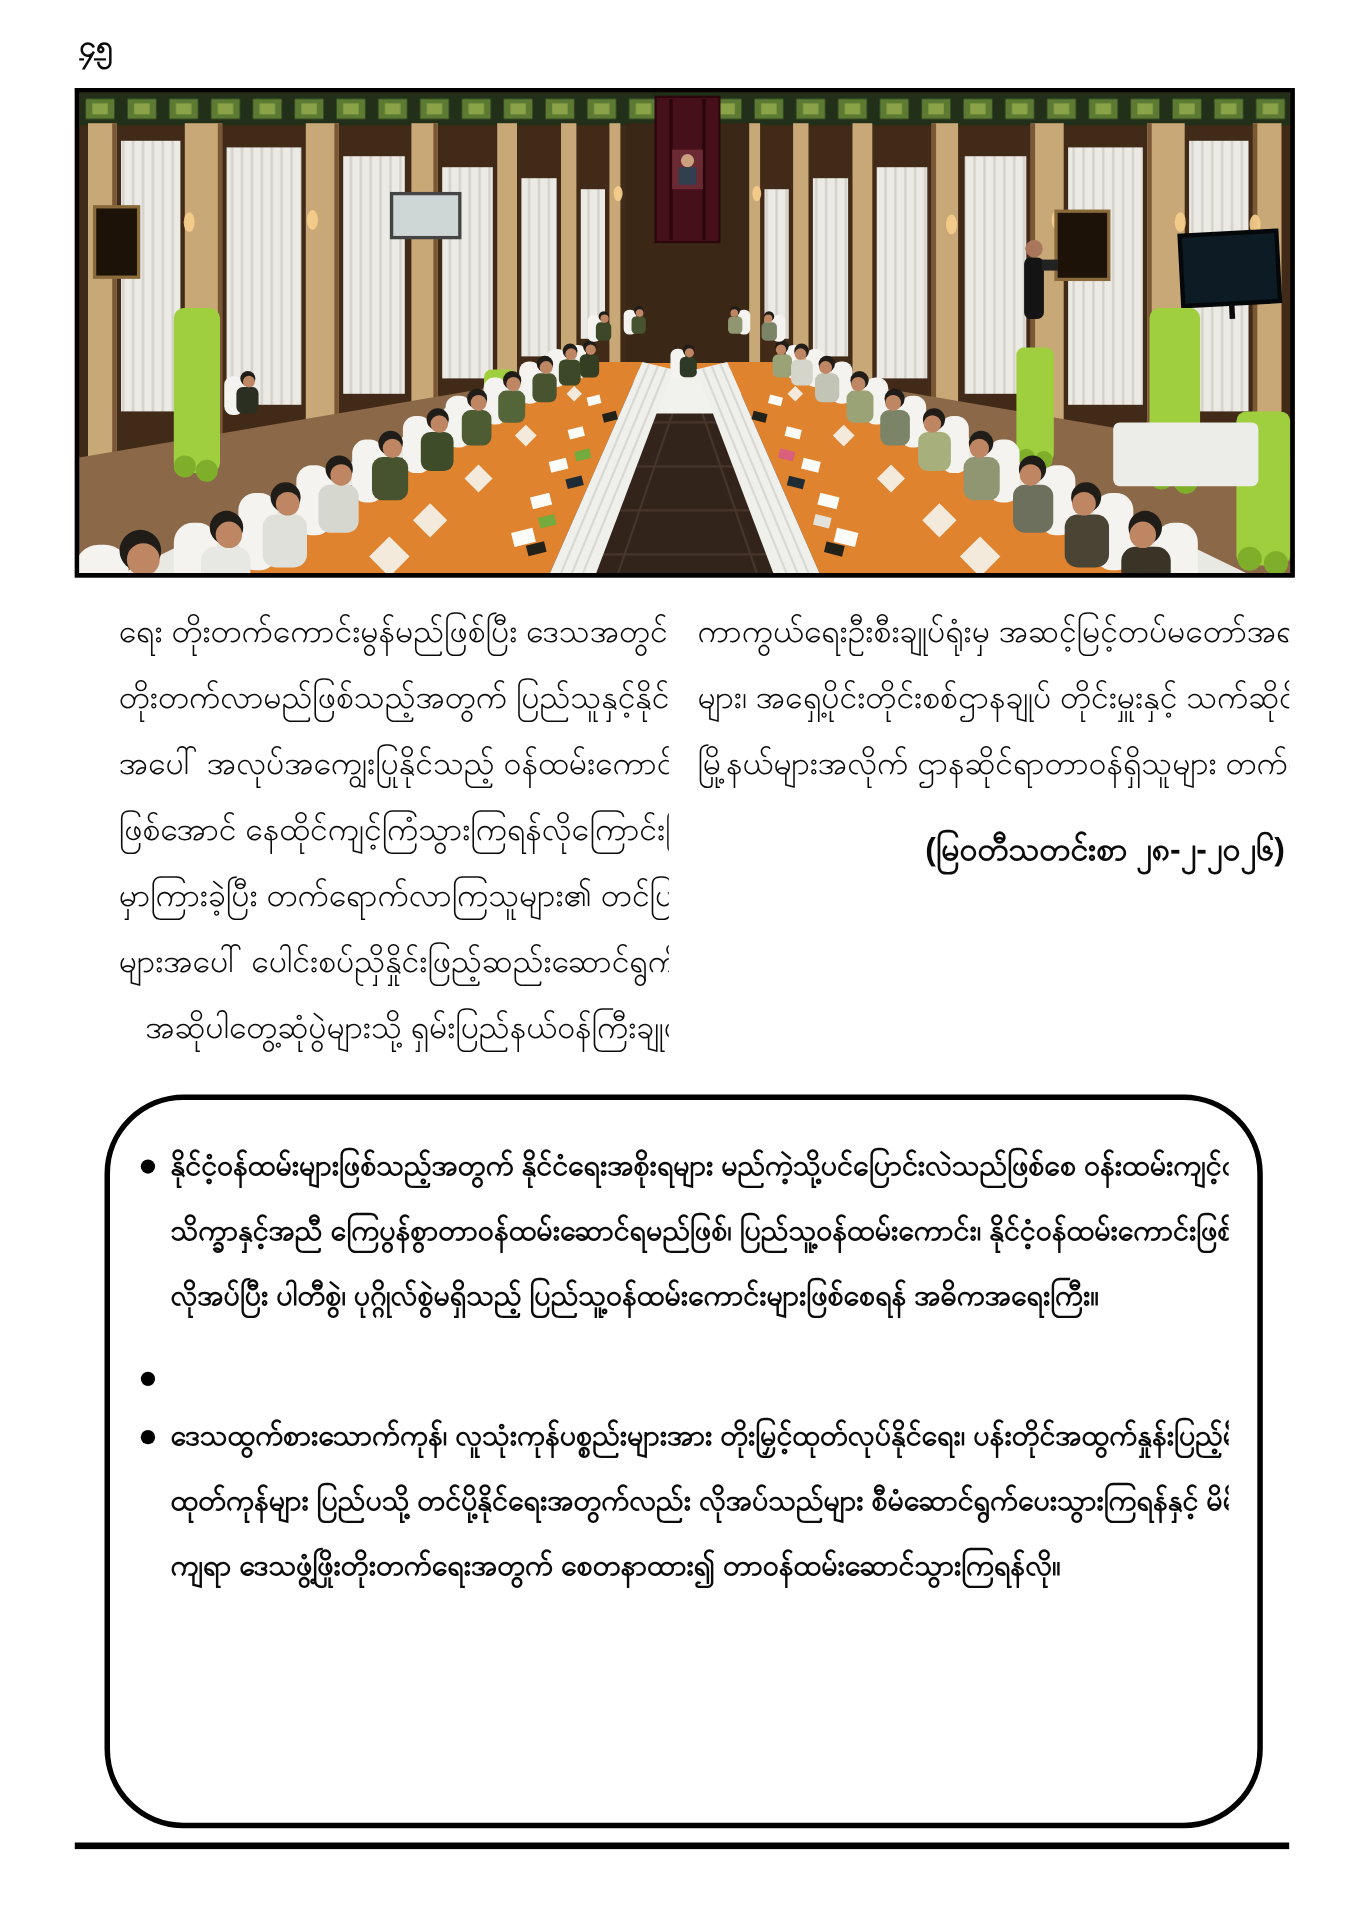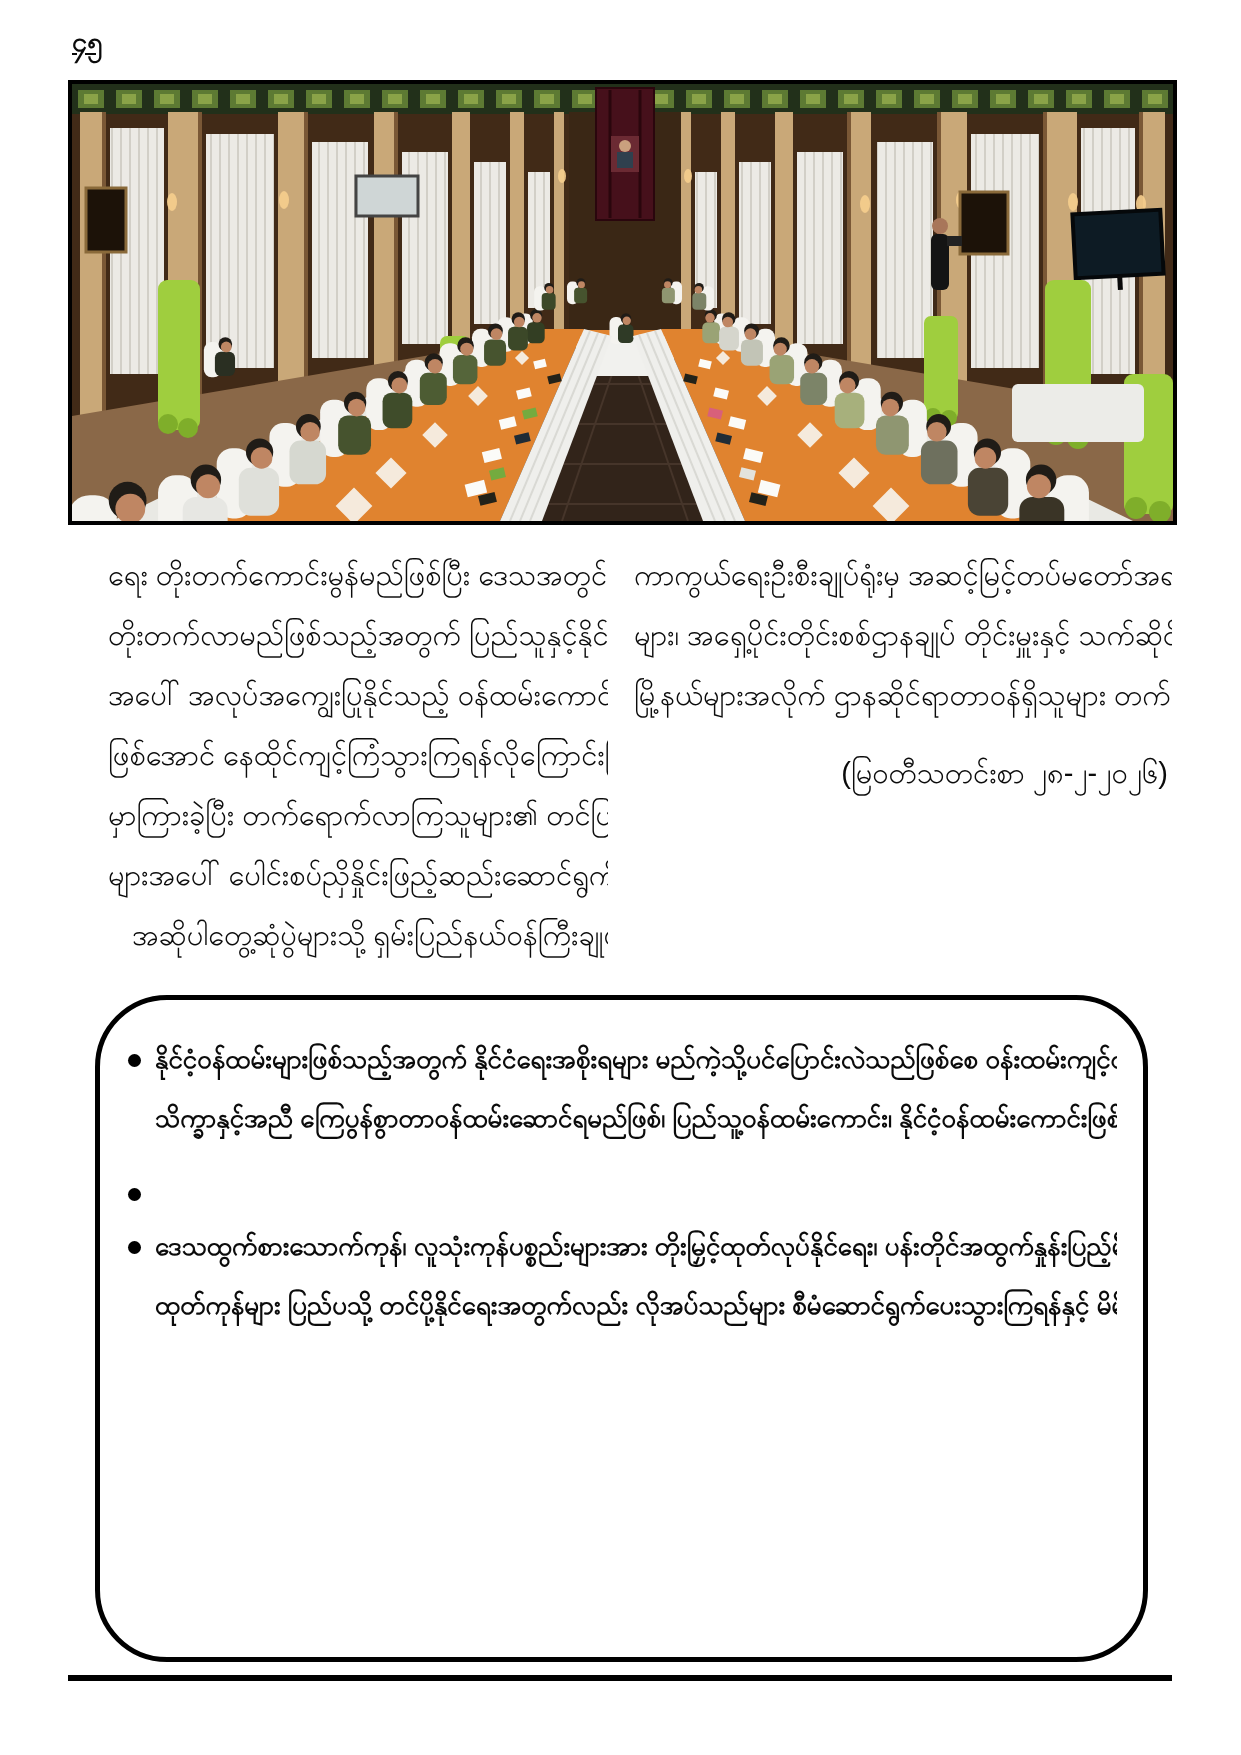--- a/index.html
+++ b/index.html
@@ -9,21 +9,21 @@
         font-family:"DejaVu Sans",sans-serif;text-decoration:underline;}
   .photo-frame{position:absolute;top:80px;left:68px;width:1101px;height:437px;
         border:4px solid #000;background:#2a1a0e;}
   .photo-frame svg{display:block;}
   .article{position:absolute;top:545px;left:68px;width:1104px;display:flex;}
   .col{font-size:29px;line-height:60px;}
   .col-left{width:540px;padding-left:40px;box-sizing:border-box;}
   .col-right{width:564px;padding-left:26px;box-sizing:border-box;}
   .line{white-space:nowrap;overflow:hidden;height:60px;}
   .line.indent{padding-left:24px;}
-  .citation{margin-top:18px;text-align:right;font-weight:normal;font-size:29px;
+  .citation{margin-top:18px;text-align:right;font-weight:bold;font-size:29px;
         white-space:nowrap;overflow:hidden;padding-right:4px;}
   .highlight-box{position:absolute;top:995px;left:95px;width:1053px;height:667px;
         box-sizing:border-box;border:5px solid #000;border-radius:72px;
         padding:30px 26px 0 24px;overflow:hidden;}
   .bullet{display:flex;align-items:flex-start;margin-bottom:16px;}
   .bullet:last-child{margin-bottom:0;}
   .bullet .dot{flex:none;width:13px;height:13px;border-radius:50%;background:#000;
         margin:24px 14px 0 4px;}
   .bullet-lines{font-weight:bold;font-size:26px;line-height:59px;min-width:0;}
   .bullet-lines .bline{white-space:nowrap;overflow:hidden;height:59px;}
@@ -299,31 +299,33 @@
       <div class="citation">(မြဝတီသတင်းစာ ၂၈-၂-၂၀၂၆)</div>
     </div>
   </div>
 
   <div class="highlight-box">
     <div class="bullet">
       <span class="dot"></span>
       <div class="bullet-lines">
         <div class="bline">နိုင်ငံ့ဝန်ထမ်းများဖြစ်သည့်အတွက် နိုင်ငံရေးအစိုးရများ မည်ကဲ့သို့ပင်ပြောင်းလဲသည်ဖြစ်စေ ဝန်းထမ်းကျင့်ဝတ်</div>
         <div class="bline">သိက္ခာနှင့်အညီ ကြေပွန်စွာတာဝန်ထမ်းဆောင်ရမည်ဖြစ်၊ ပြည်သူ့ဝန်ထမ်းကောင်း၊ နိုင်ငံ့ဝန်ထမ်းကောင်းဖြစ်ရန်</div>
+        <div class="bline">လိုအပ်ပြီး ပါတီစွဲ၊ ပုဂ္ဂိုလ်စွဲမရှိသည့် ပြည်သူ့ဝန်ထမ်းကောင်းများဖြစ်စေရန် အဓိကအရေးကြီး။</div>
       </div>
     </div>
     <div class="bullet">
       <span class="dot"></span>
       <div class="bullet-lines">
       </div>
     </div>
     <div class="bullet">
       <span class="dot"></span>
       <div class="bullet-lines">
         <div class="bline">ဒေသထွက်စားသောက်ကုန်၊ လူသုံးကုန်ပစ္စည်းများအား တိုးမြှင့်ထုတ်လုပ်နိုင်ရေး၊ ပန်းတိုင်အထွက်နှုန်းပြည့်မီရေး၊</div>
         <div class="bline">ထုတ်ကုန်များ ပြည်ပသို့ တင်ပို့နိုင်ရေးအတွက်လည်း လိုအပ်သည်များ စီမံဆောင်ရွက်ပေးသွားကြရန်နှင့် မိမိတာဝန်</div>
+        <div class="bline">ကျရာ ဒေသဖွံ့ဖြိုးတိုးတက်ရေးအတွက် စေတနာထား၍ တာဝန်ထမ်းဆောင်သွားကြရန်လို။</div>
       </div>
     </div>
   </div>
 
   <div class="footer-rule"></div>
 
 </div>
 
 </body></html>

